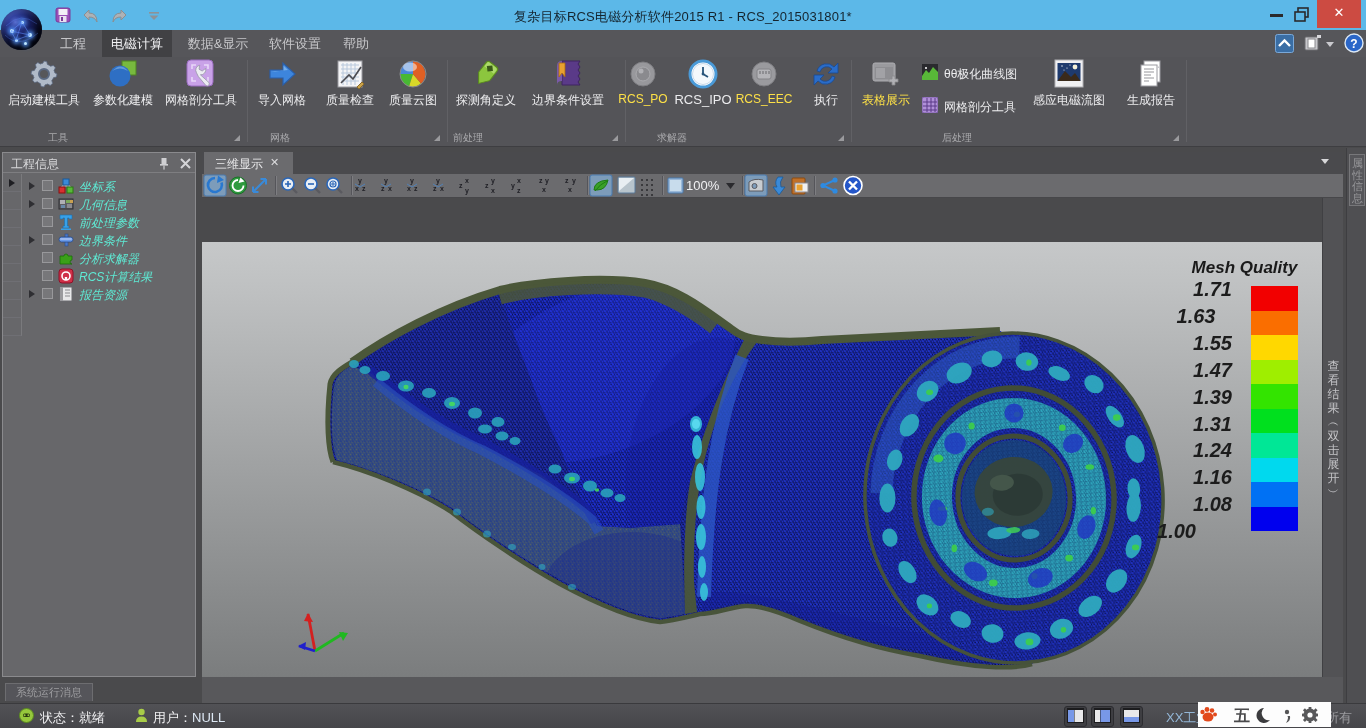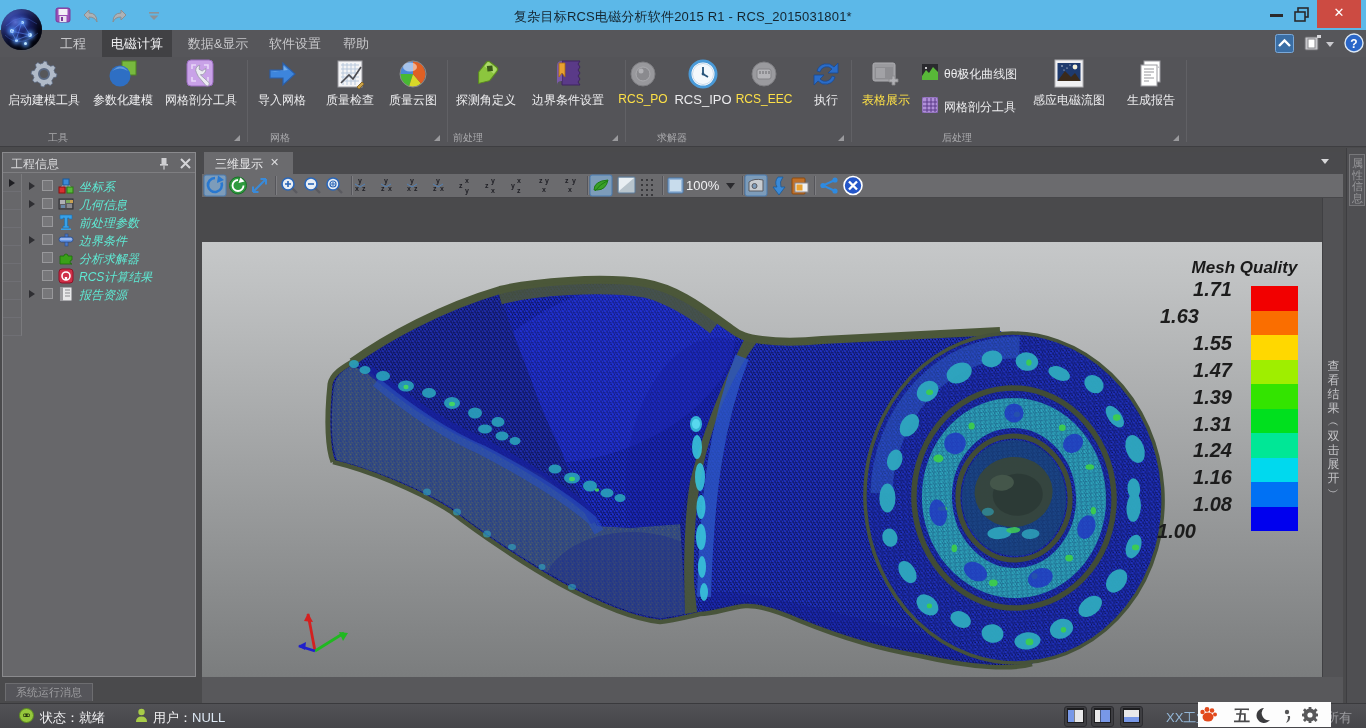--- a/index.html
+++ b/index.html
@@ -717,21 +717,21 @@
     </g>
     <path d="M106 371 L102 379 L111 380 Z" fill="#d42020"></path>
     <path d="M146 391 L137 390 L141 399 Z" fill="#20b820"></path>
     <path d="M96 404 L104 400 L103 408 Z" fill="#2020cc"></path>
   </svg>
   <div style="position:absolute;left:985px;top:16px;width:115px;text-align:center;font-size:17px;font-weight:bold;font-style:italic;color:#1a1a1a">Mesh Quality</div>
   <div id="legend">
         <div style="position:absolute;left:1049px;top:44.0px;width:47px;height:24.5px;background:#f20000"></div>
         <div class="legnum" style="left:958px;top:36.0px;width:72px;text-align:right">1.71</div>
         <div style="position:absolute;left:1049px;top:68.5px;width:47px;height:24.5px;background:#fa6e00"></div>
-        <div class="legnum" style="left:958px;top:62.9px;width:72px;text-align:left">1.63</div>
+        <div class="legnum" style="left:958px;top:62.9px;width:72px;text-align:center">1.63</div>
         <div style="position:absolute;left:1049px;top:93.0px;width:47px;height:24.5px;background:#ffd800"></div>
         <div class="legnum" style="left:958px;top:89.8px;width:72px;text-align:right">1.55</div>
         <div style="position:absolute;left:1049px;top:117.5px;width:47px;height:24.5px;background:#9fee00"></div>
         <div class="legnum" style="left:958px;top:116.7px;width:72px;text-align:right">1.47</div>
         <div style="position:absolute;left:1049px;top:142.0px;width:47px;height:24.5px;background:#33e400"></div>
         <div class="legnum" style="left:958px;top:143.6px;width:72px;text-align:right">1.39</div>
         <div style="position:absolute;left:1049px;top:166.5px;width:47px;height:24.5px;background:#00e01e"></div>
         <div class="legnum" style="left:958px;top:170.5px;width:72px;text-align:right">1.31</div>
         <div style="position:absolute;left:1049px;top:191.0px;width:47px;height:24.5px;background:#00e796"></div>
         <div class="legnum" style="left:958px;top:197.4px;width:72px;text-align:right">1.24</div>

